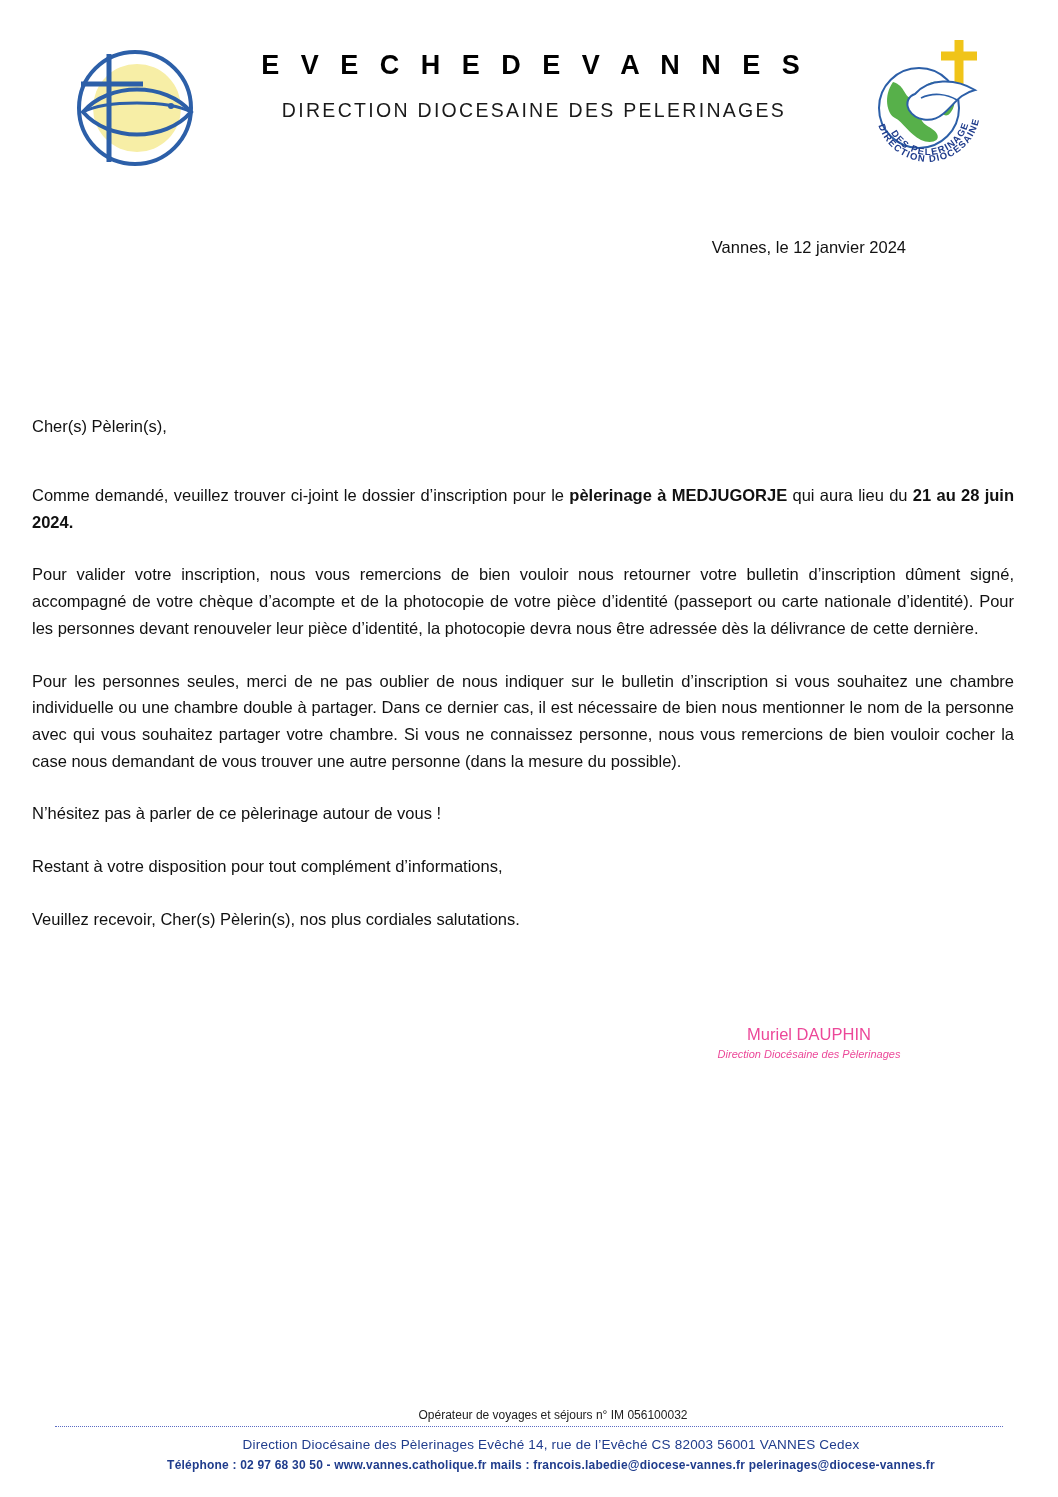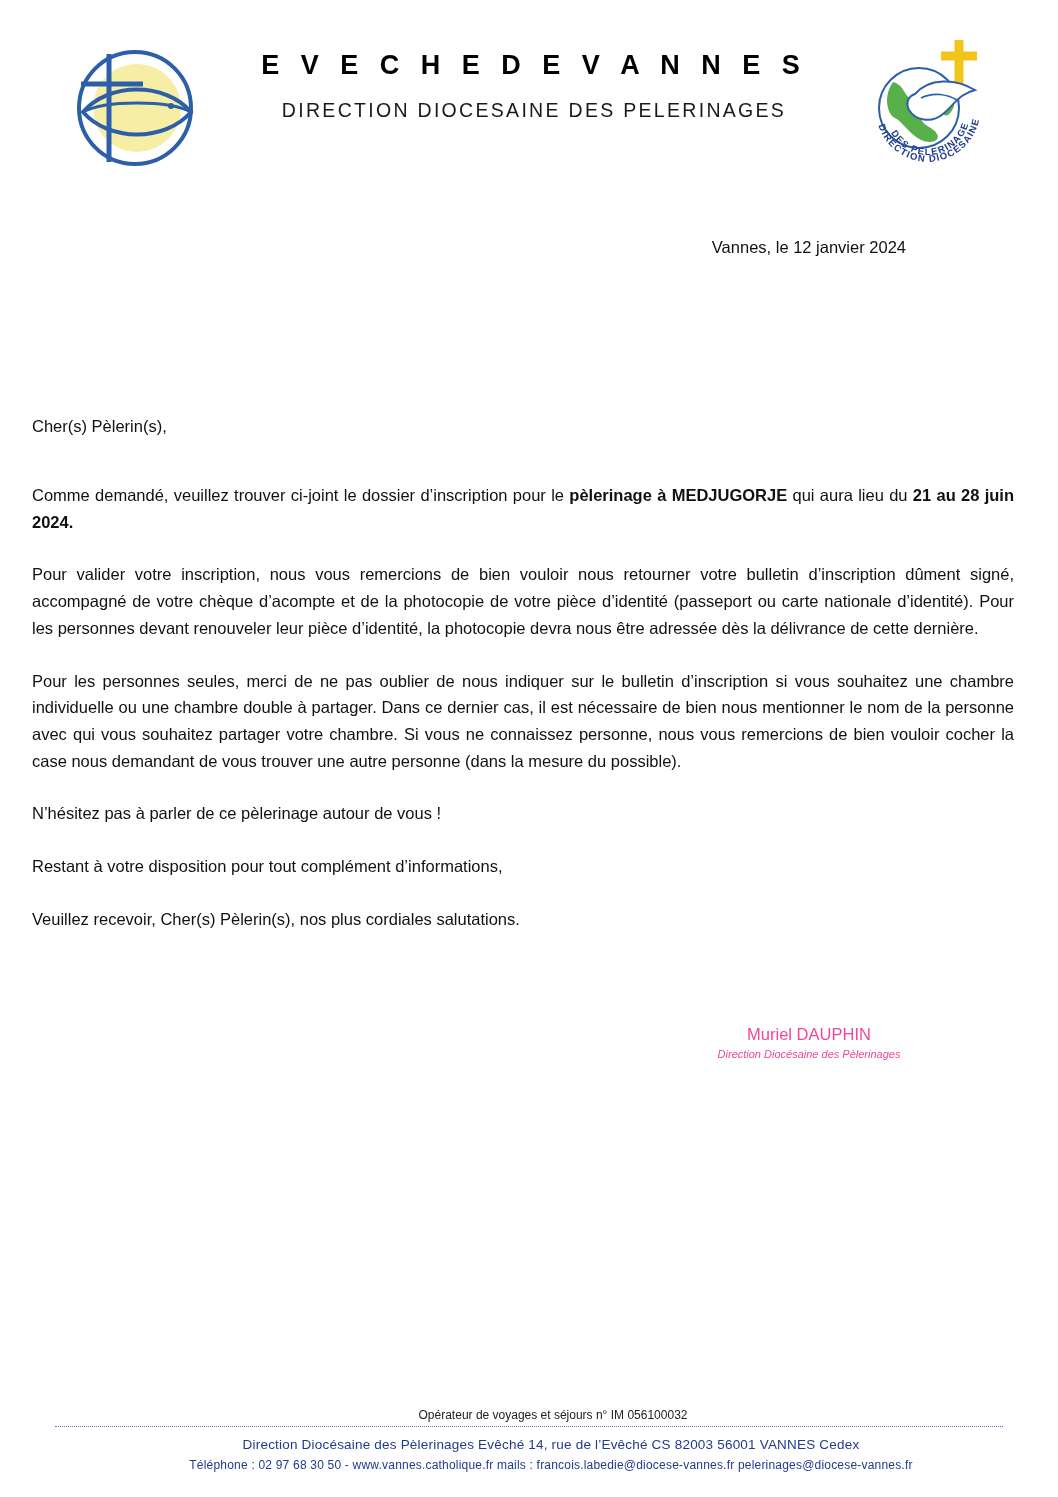--- a/index.html
+++ b/index.html
@@ -130,20 +130,21 @@
   }
   .footer-line {
     font-size: 13.5px;
     color: #1f3c8c;
     letter-spacing: 0.2px;
     line-height: 1.55;
     margin-left: 44px;
   }
   .footer-line.small {
     font-size: 12px;
+    font-weight: bold;
   }
 
   
   svg { display: block; }
 </style>
 </head>
 <body>
 
 <div class="page">
 

